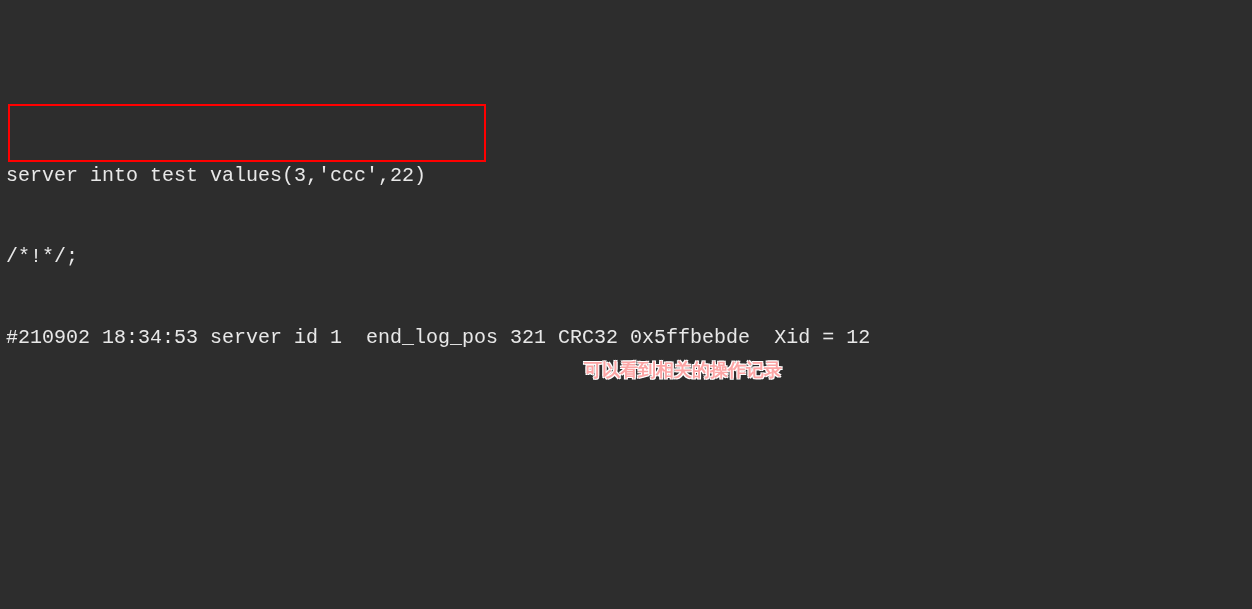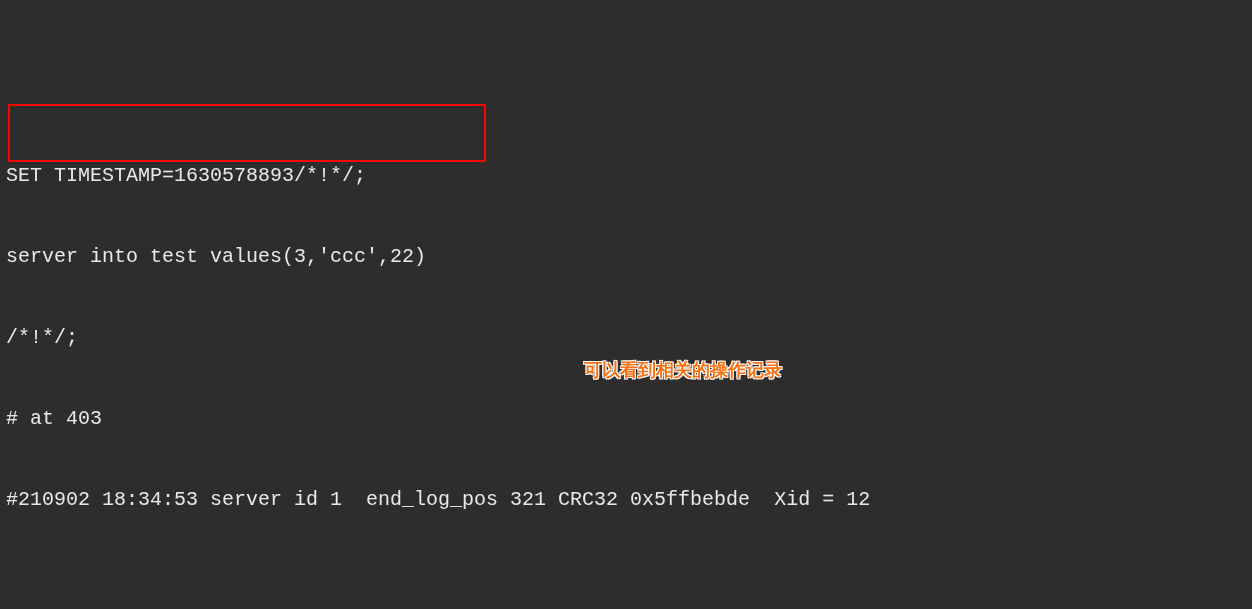--- a/index.html
+++ b/index.html
@@ -28,37 +28,35 @@
       white-space: pre-wrap;
       word-break: break-all;
     }
     .highlight-box {
       position: absolute;
       border: 2px solid #ff0000;
       pointer-events: none;
     }
     .annotation {
       position: absolute;
-      color: #f97316;
+      color: #fca5a5;
       font-weight: bold;
       font-size: 18px;
       text-shadow: 1px 1px 0px #fff, -1px -1px 0px #fff, 1px -1px 0px #fff, -1px 1px 0px #fff;
       font-family: 'Microsoft YaHei', 'SimHei', sans-serif;
     }
   </style>
 </head>
 <body>
 
 
 
 <div class="terminal-content">
-  <div class="line">SET TIMESTAMP=1630578893/*!*/;</div>
   <div class="line">server into test values(3,'ccc',22)</div>
   <div class="line">/*!*/;</div>
-  <div class="line"># at 403</div>
   <div class="line">#210902 18:34:53 server id 1  end_log_pos 321 CRC32 0x5ffbebde  Xid = 12</div>
   
   
   
   
   
   
   
   
   

